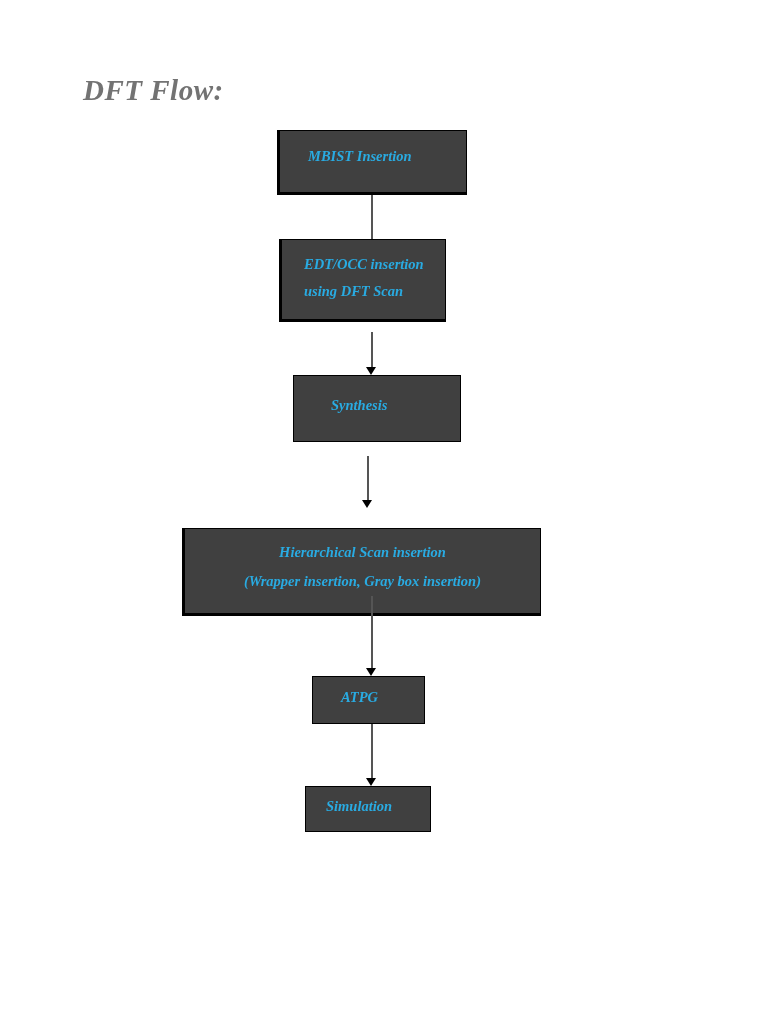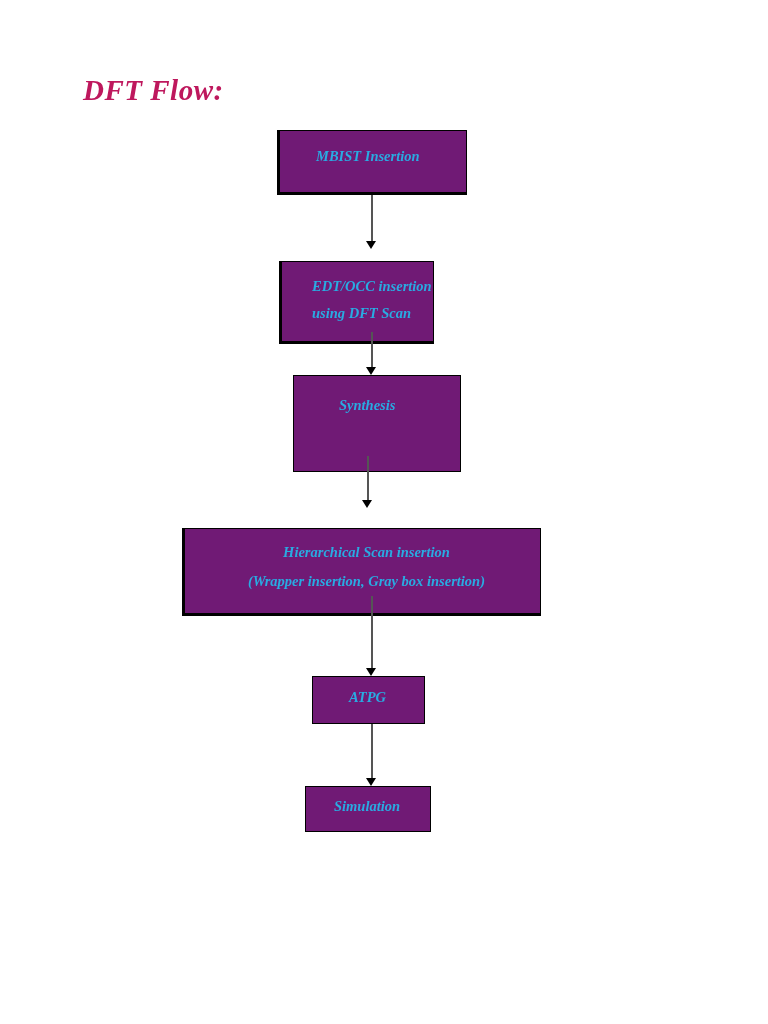--- a/index.html
+++ b/index.html
@@ -23,35 +23,34 @@
   }
 
   
   .page-title {
     position: absolute;
     left: 83px;
     top: 74px;
     font-size: 29px;
     font-weight: bold;
     font-style: italic;
-    color: #be185d;
+    color: #737373;
     letter-spacing: 0.5px;
     white-space: nowrap;
   }
 
   
   .node {
     position: absolute;
-    background: #701a75;
+    background: #404040;
     border: 1.4px solid #000000;
     box-sizing: border-box;
     display: flex;
     flex-direction: column;
     justify-content: flex-start;
-    padding-left: 8px;
   }
   .node.thick {
     border: 1.4px solid #000000;
     border-left-width: 3.2px;
     border-bottom-width: 3.2px;
   }
   .node.shadowed::after {
     content: "";
     position: absolute;
     left: 3px;
@@ -68,22 +67,22 @@
     color: #29abe2;
     font-style: italic;
     font-weight: bold;
     font-size: 14.5px;
     white-space: nowrap;
     line-height: 1.0;
   }
 
   
   #node-mbist      { left: 277px; top: 130px;  width: 190px; height: 65px; }
-  #node-edtocc     { left: 279px; top: 261px;  width: 155px; height: 83px; }
-  #node-synthesis  { left: 293px; top: 375px;  width: 168px; height: 97px; }
+  #node-edtocc     { left: 279px; top: 239px;  width: 167px; height: 83px; }
+  #node-synthesis  { left: 293px; top: 375px;  width: 168px; height: 67px; }
   #node-hier       { left: 182px; top: 508px;  width: 359px; height: 88px; margin-top: 20px; }
   #node-atpg       { left: 312px; top: 676px;  width: 113px; height: 48px; }
   #node-sim        { left: 305px; top: 786px;  width: 126px; height: 46px; }
 
   
   #node-mbist .node-line     { margin: 18px 0 0 28px; }
   #node-edtocc .node-line    { margin-left: 22px; }
   #node-edtocc .node-line.l1 { margin-top: 17px; }
   #node-edtocc .node-line.l2 { margin-top: 12px; }
   #node-synthesis .node-line { margin: 22px 0 0 37px; }

